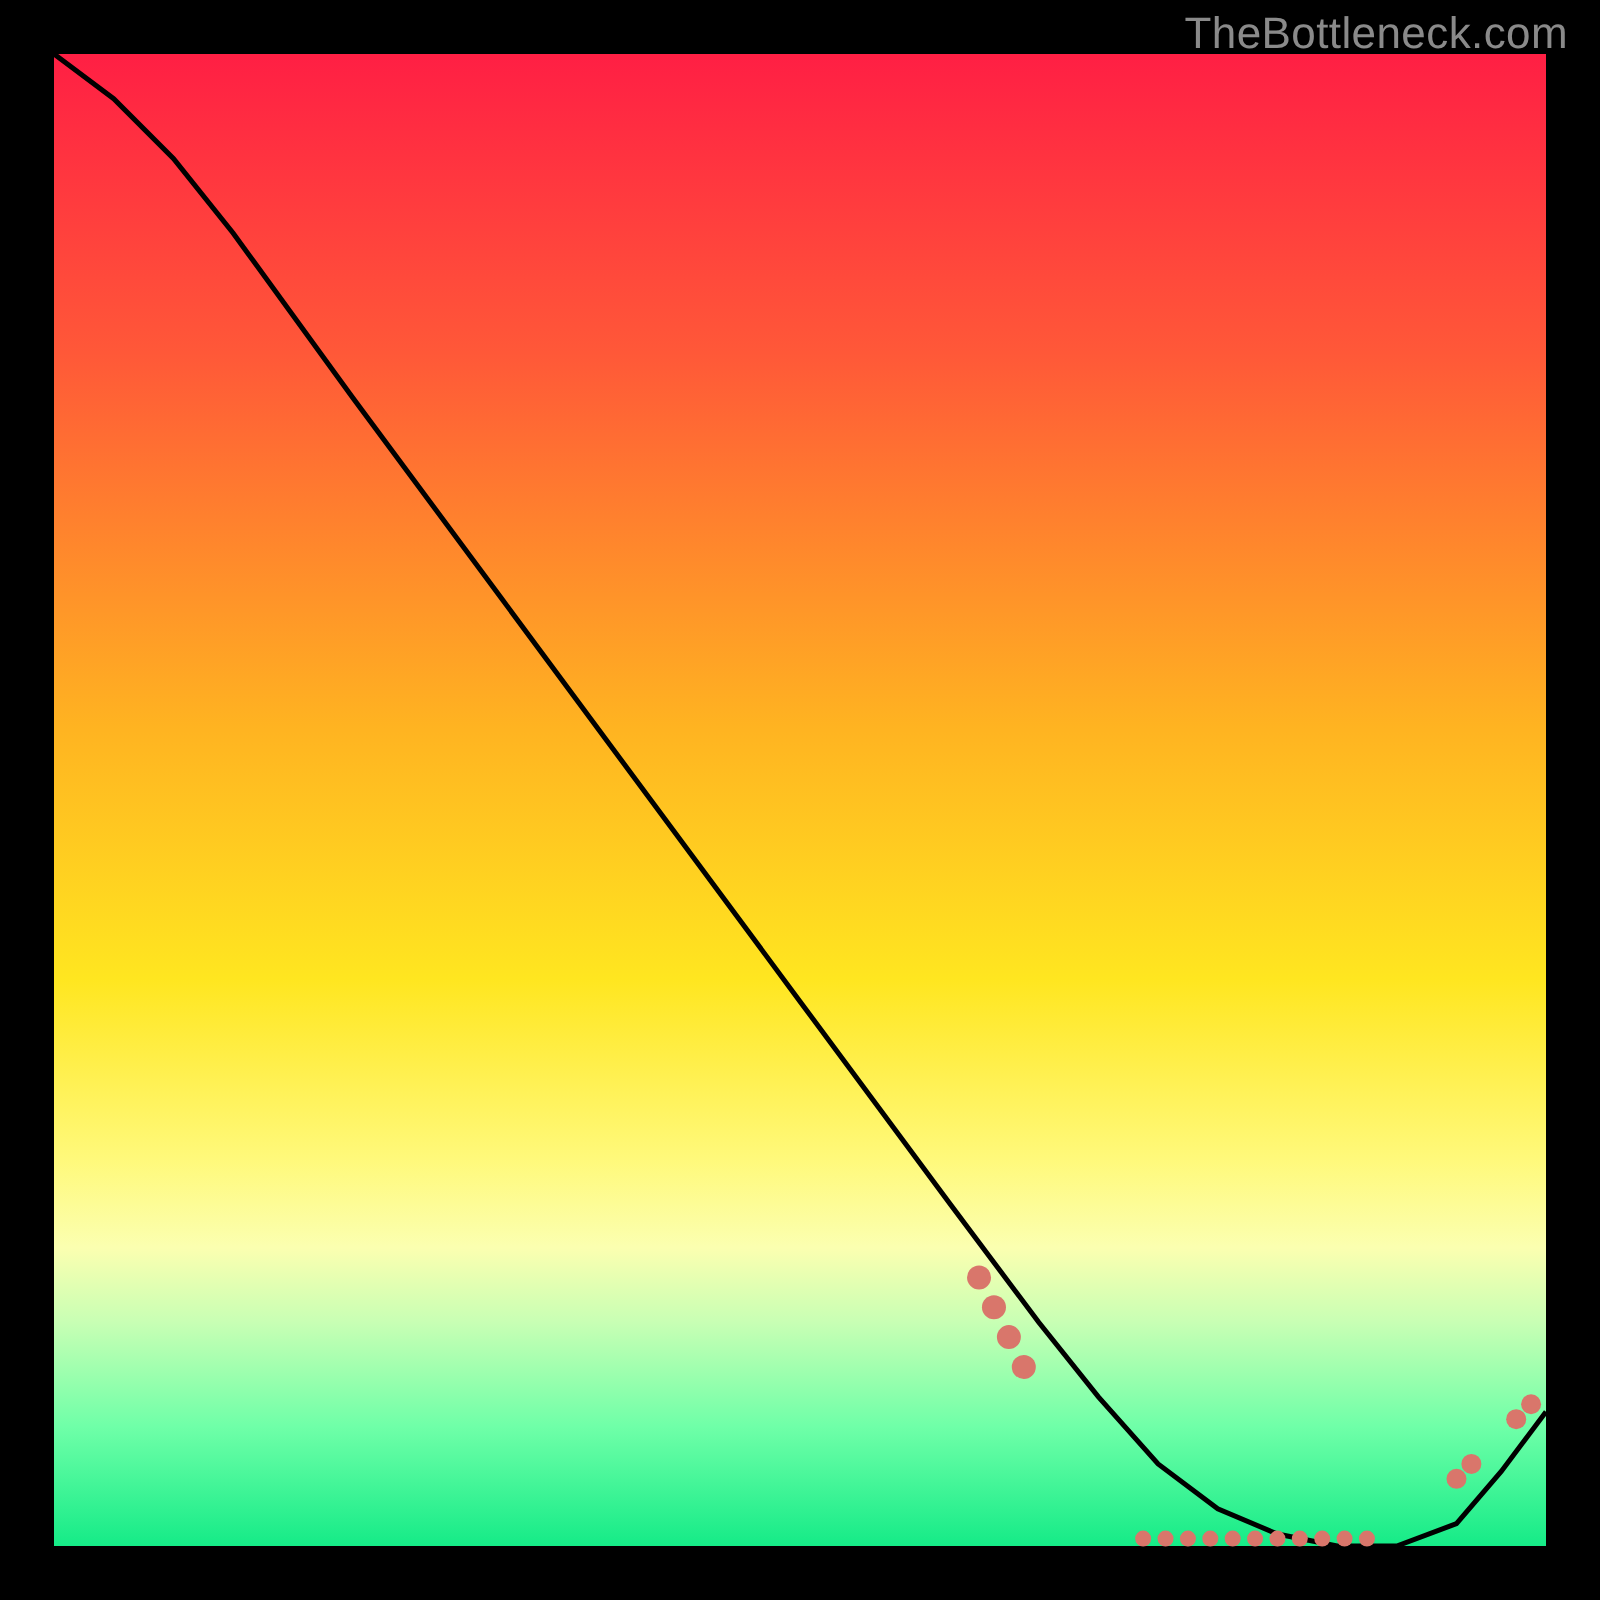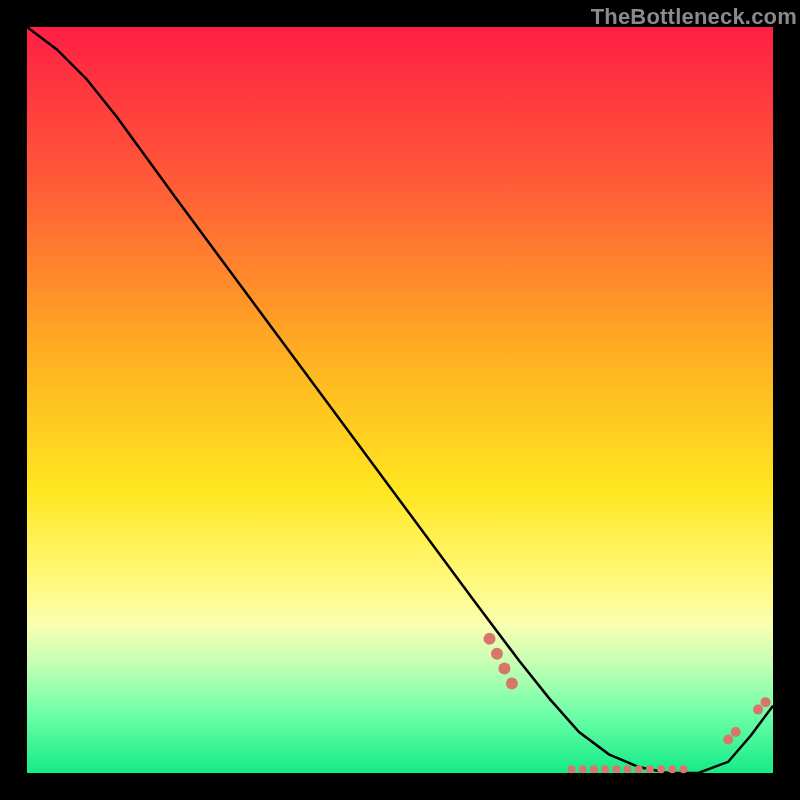--- a/index.html
+++ b/index.html
@@ -39,24 +39,24 @@
     position: absolute;
     left: 0;
     top: 0;
     width: 746px;
     height: 746px;
     overflow: visible;
   }
   .watermark {
     position: absolute;
     top: 4px;
-    right: 3px;
+    right: 16px;
     font-family: Arial, Helvetica, sans-serif;
     font-size: 22px;
-    font-weight: bold;
+    font-weight: normal;
     color: #8a8a8a;
     letter-spacing: 0.2px;
   }
 </style>
 </head>
 <body>
 
 <div class="stage">
   <div class="plot">
     <svg class="curve" viewBox="0 0 746 746" preserveAspectRatio="none">

